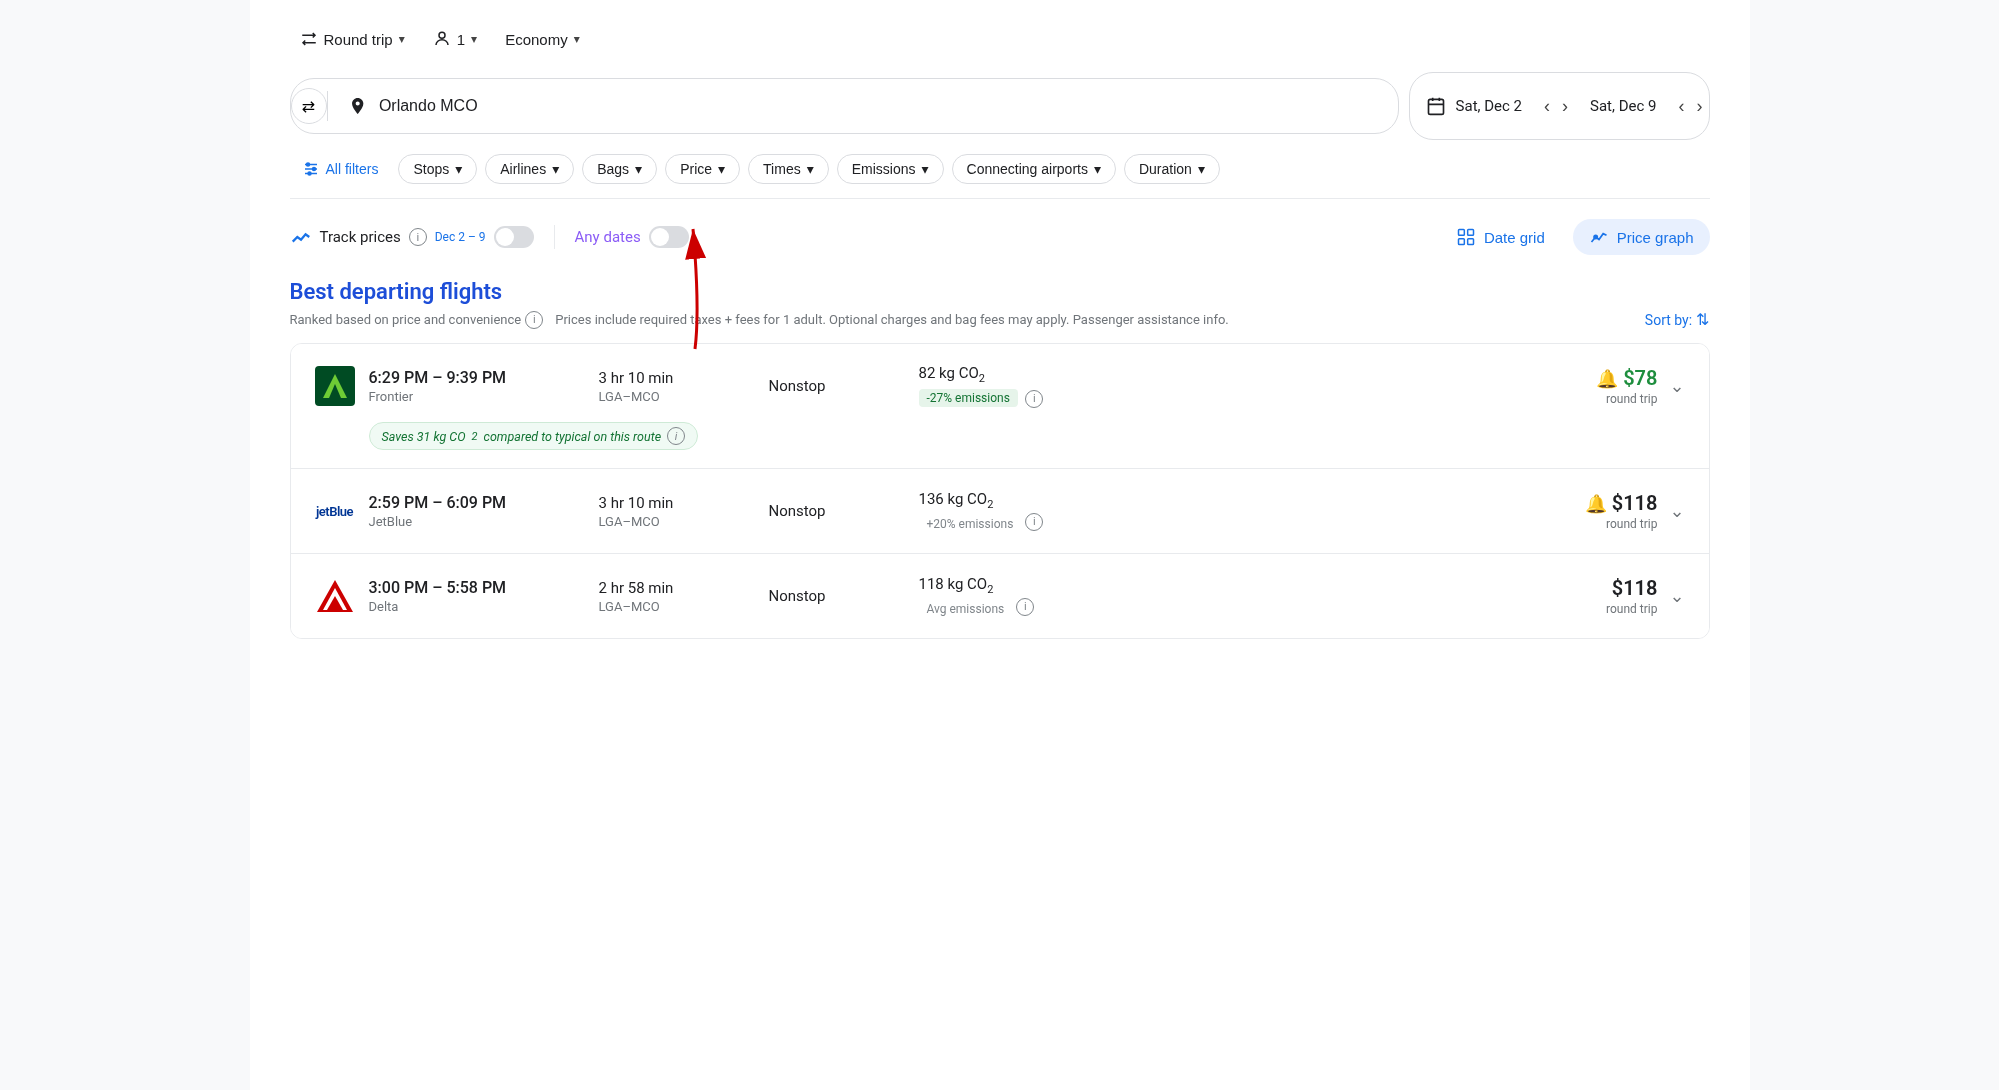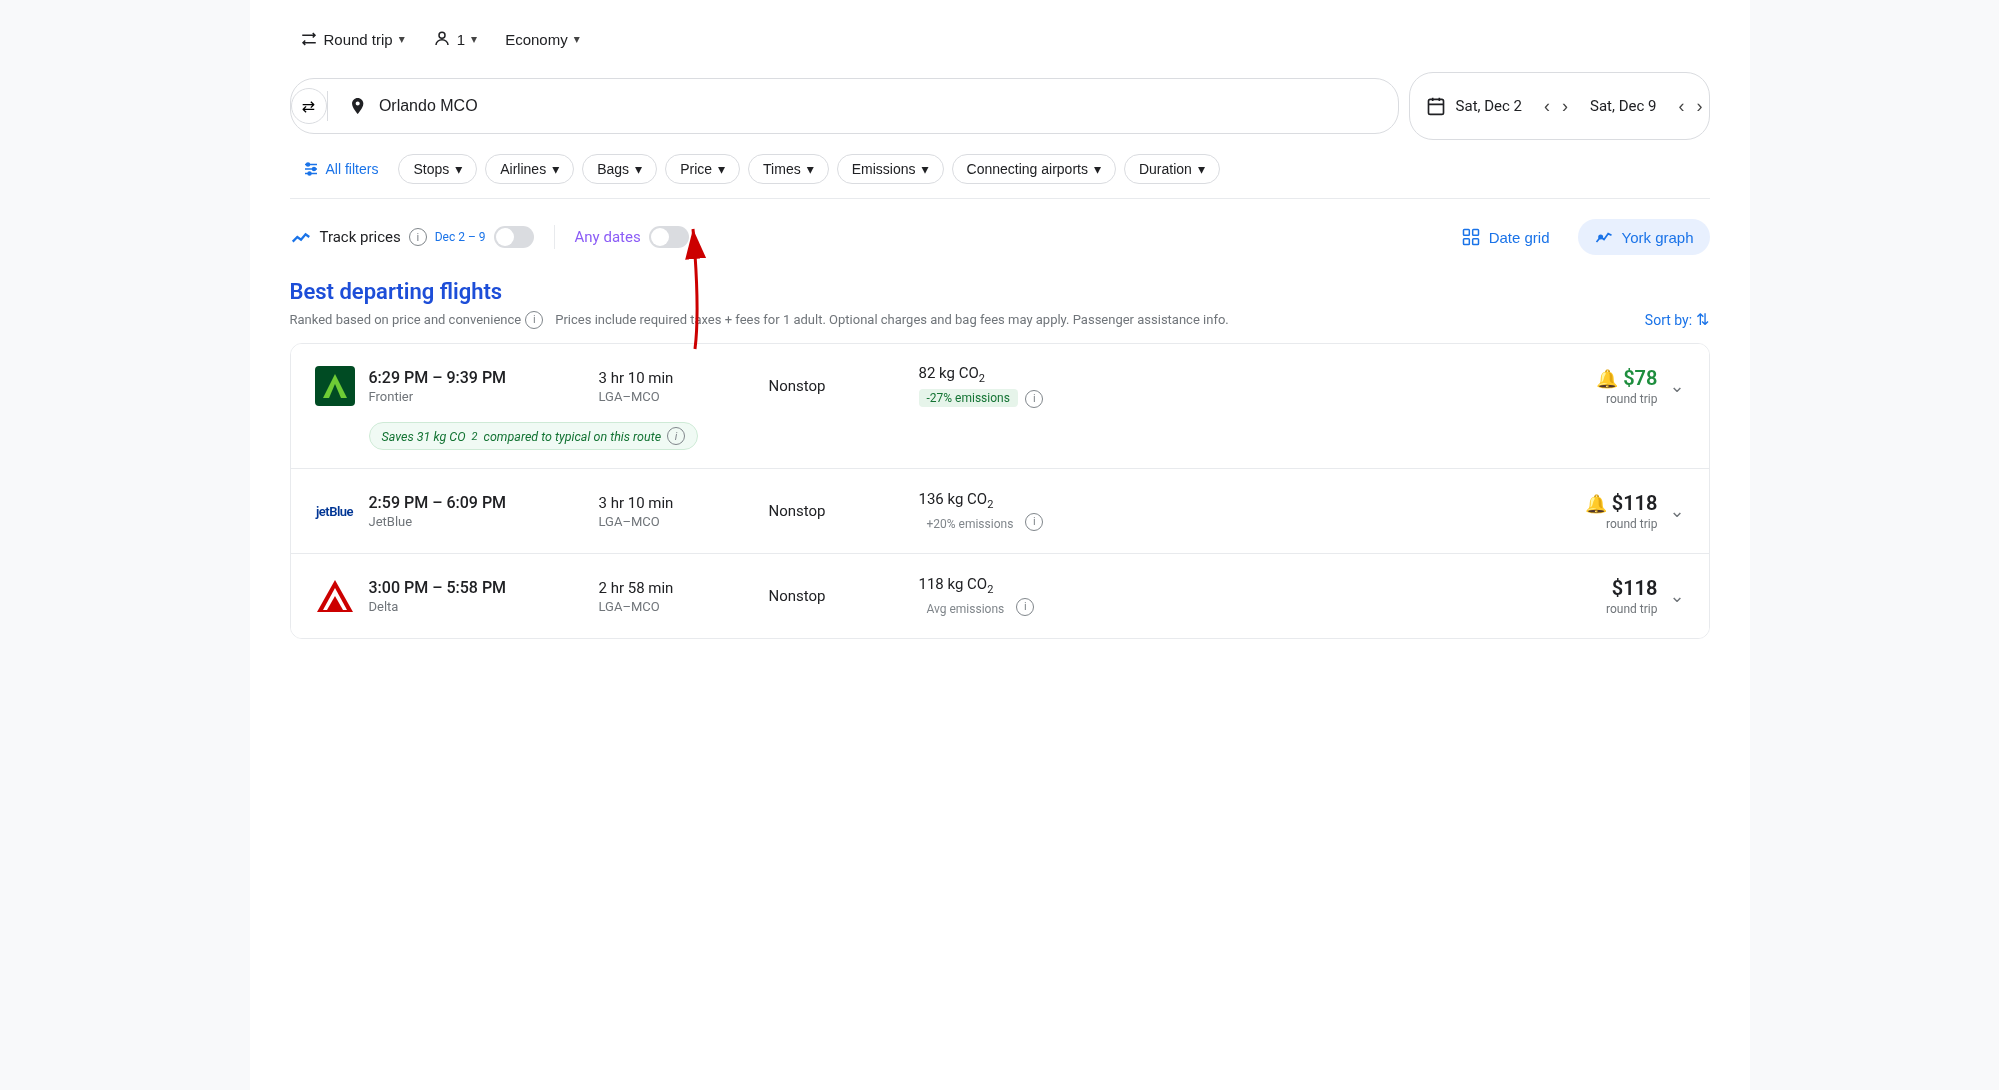--- a/index.html
+++ b/index.html
@@ -534,21 +534,21 @@
           <rect x="3" y="14" width="7" height="7" rx="1"></rect>
           <rect x="14" y="14" width="7" height="7" rx="1"></rect>
         </svg>
         <span>Date grid</span>
       </button>
       <button class="view-btn" style="background:#e8f0fe;">
         <svg width="20" height="20" viewBox="0 0 24 24" fill="none" stroke="#1a73e8" stroke-width="2">
           <path d="M3 18 L8 12 L12 15 L17 8 L21 10"></path>
           <circle cx="8" cy="12" r="2" fill="#1a73e8"></circle>
         </svg>
-        <span>York graph</span>
+        <span>Price graph</span>
       </button>
     </div>
 
     <svg style="position:absolute;left:355px;top:-10px;width:100px;height:160px;pointer-events:none;z-index:20;">
       <defs>
         <marker id="arrowhead" markerWidth="10" markerHeight="7" refX="10" refY="3.5" orient="auto">
           <polygon points="0 0, 10 3.5, 0 7" fill="#cc0000"></polygon>
         </marker>
       </defs>
       <path d="M50 140 Q55 100 48 20" stroke="#cc0000" stroke-width="3" fill="none" marker-end="url(#arrowhead)"></path>

